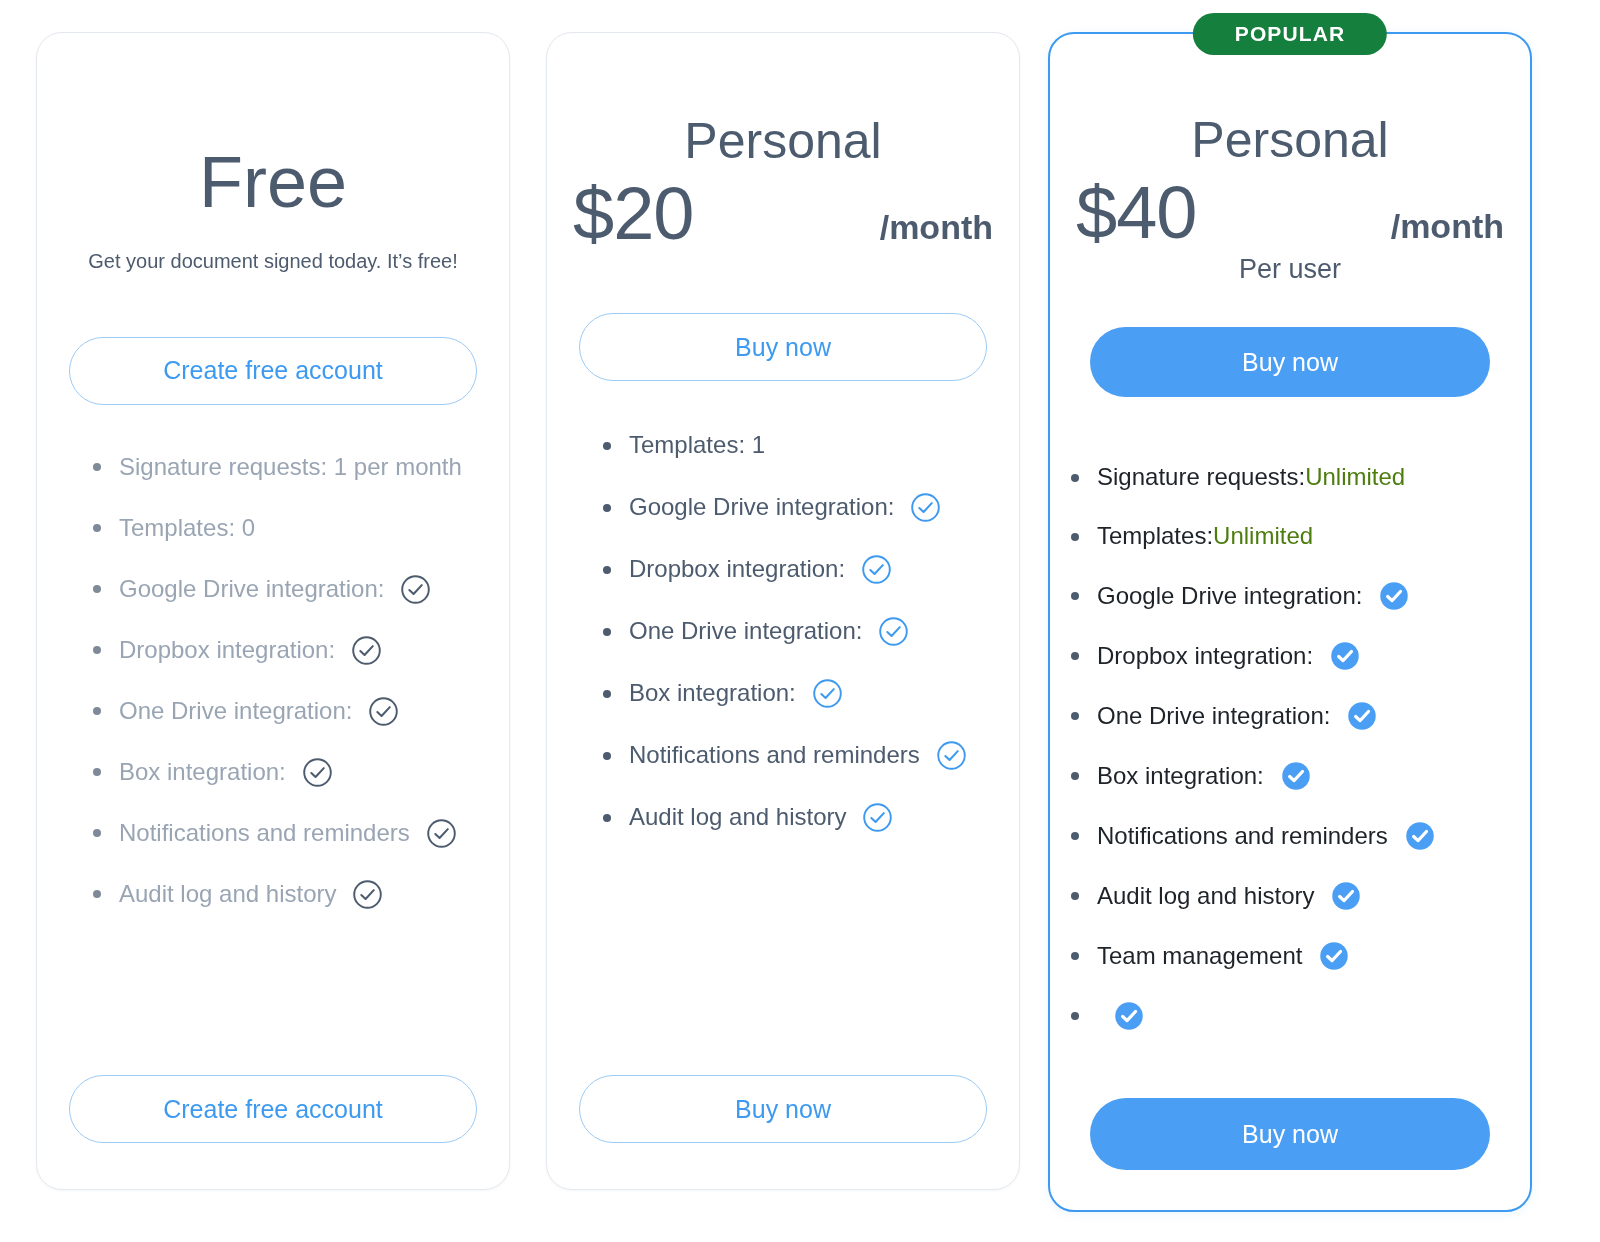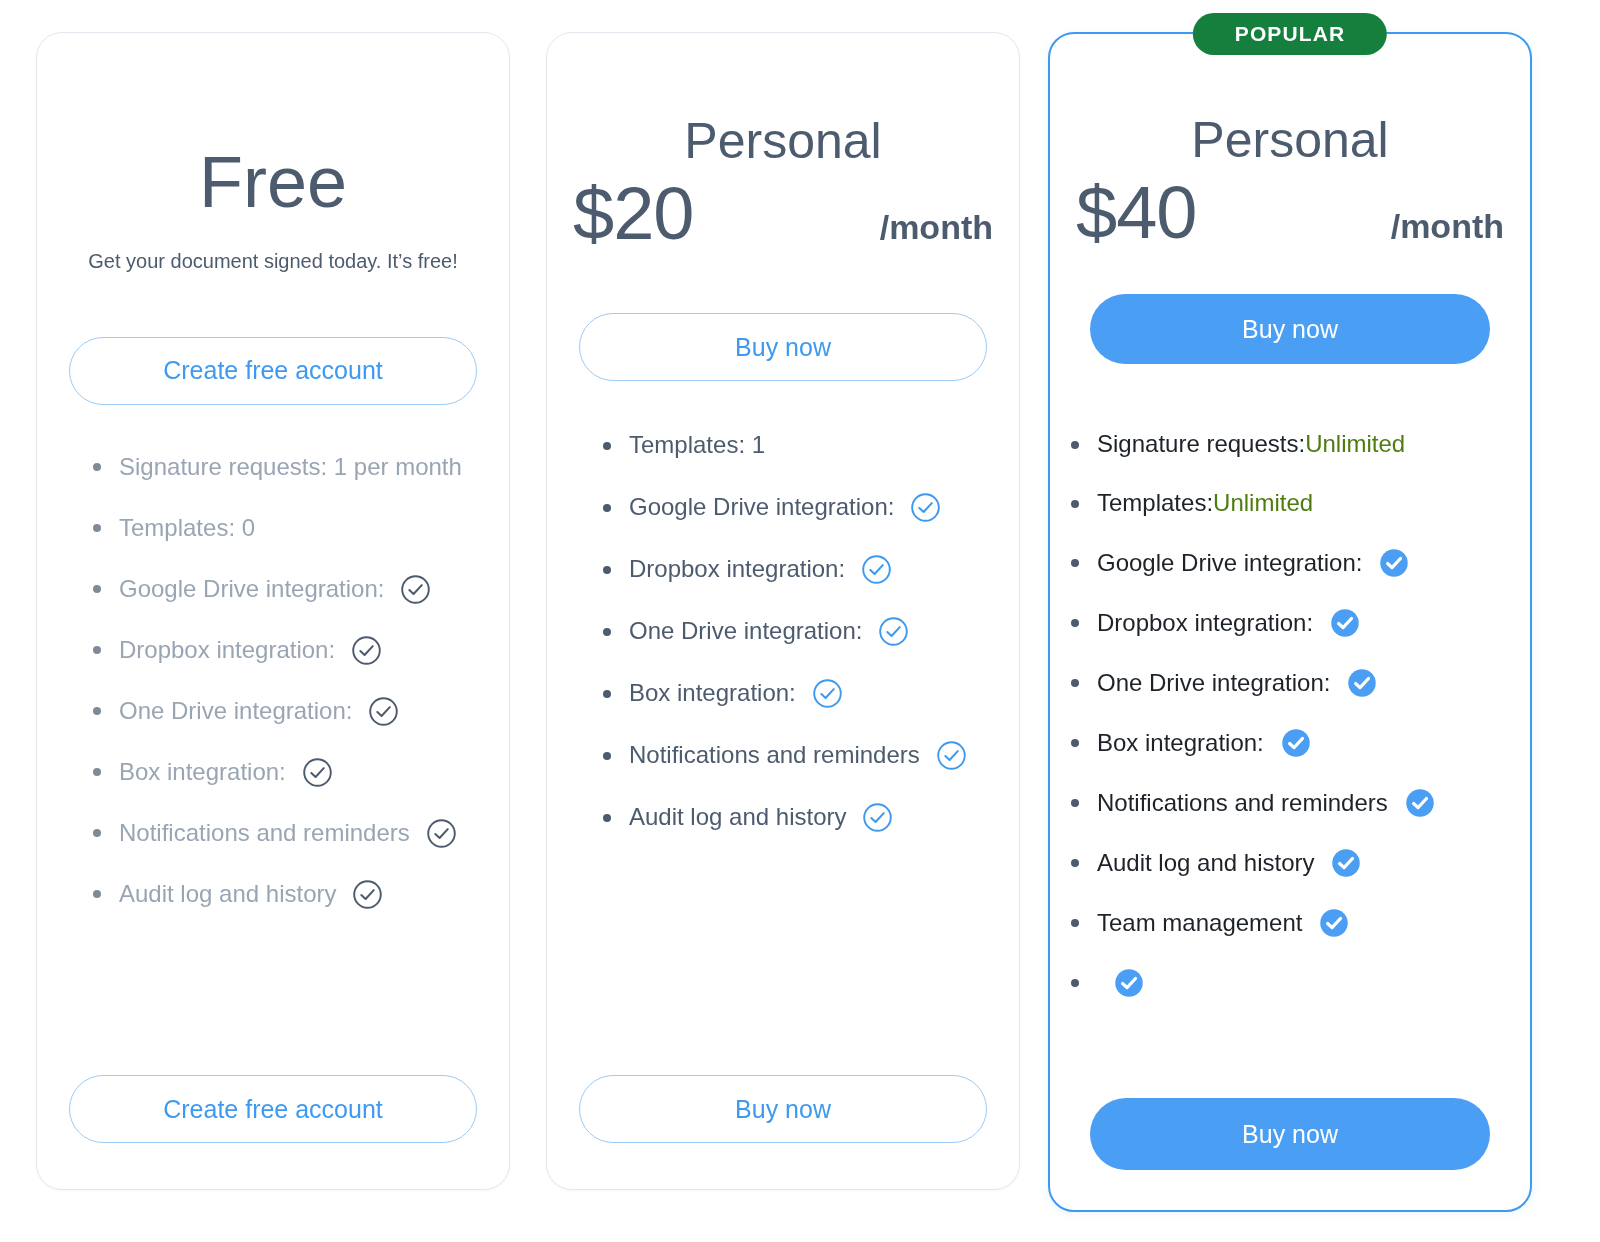--- a/index.html
+++ b/index.html
@@ -330,20 +330,21 @@
   </div>
 
   <div class="plan-card featured" id="card-business">
     <div class="popular-badge">POPULAR</div>
     <div class="plan-head">
       <div class="plan-name">Personal</div>
       <div class="plan-price-row">
         <span class="plan-price">$40</span>
         <span class="plan-period">/month</span>
       </div>
+      <div class="plan-subnote">Per user</div>
     </div>
     <div class="cta solid cta-top">Buy now</div>
     <ul class="feature-list">
         <li class="feature-item">
           <span class="feature-text">Signature requests: </span>
           <span class="feature-hl">Unlimited</span>
         </li>
         <li class="feature-item">
           <span class="feature-text">Templates: </span>
           <span class="feature-hl">Unlimited</span>

